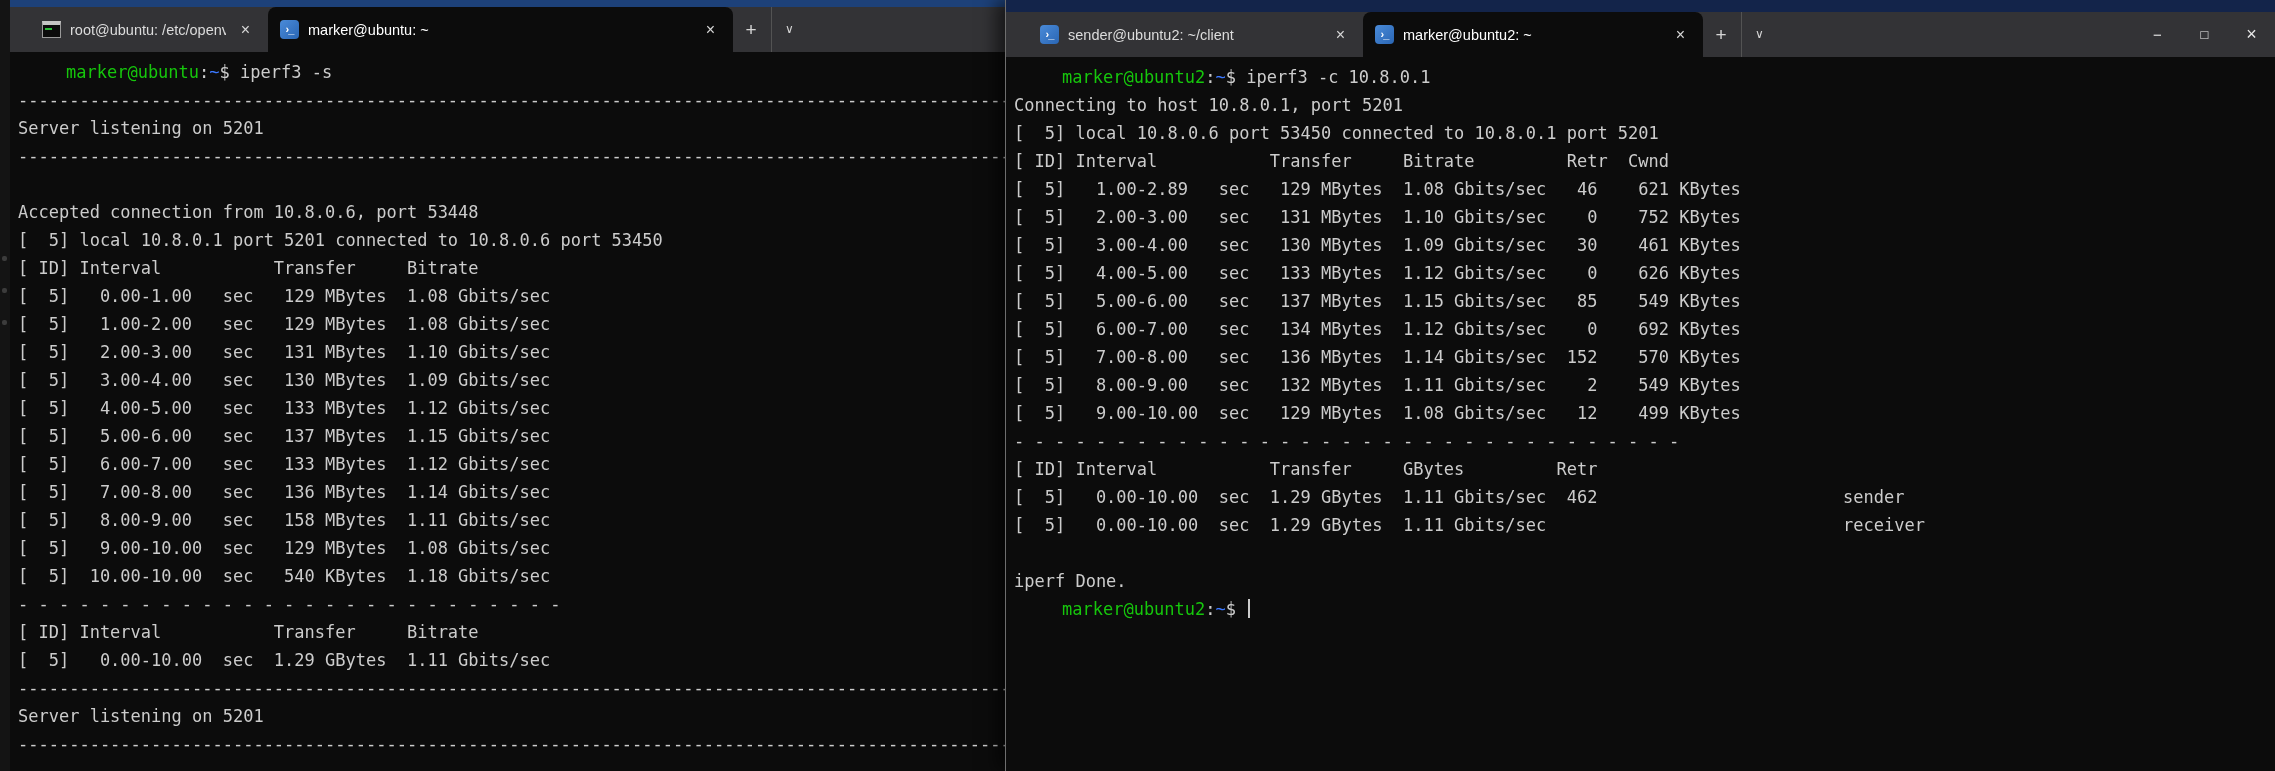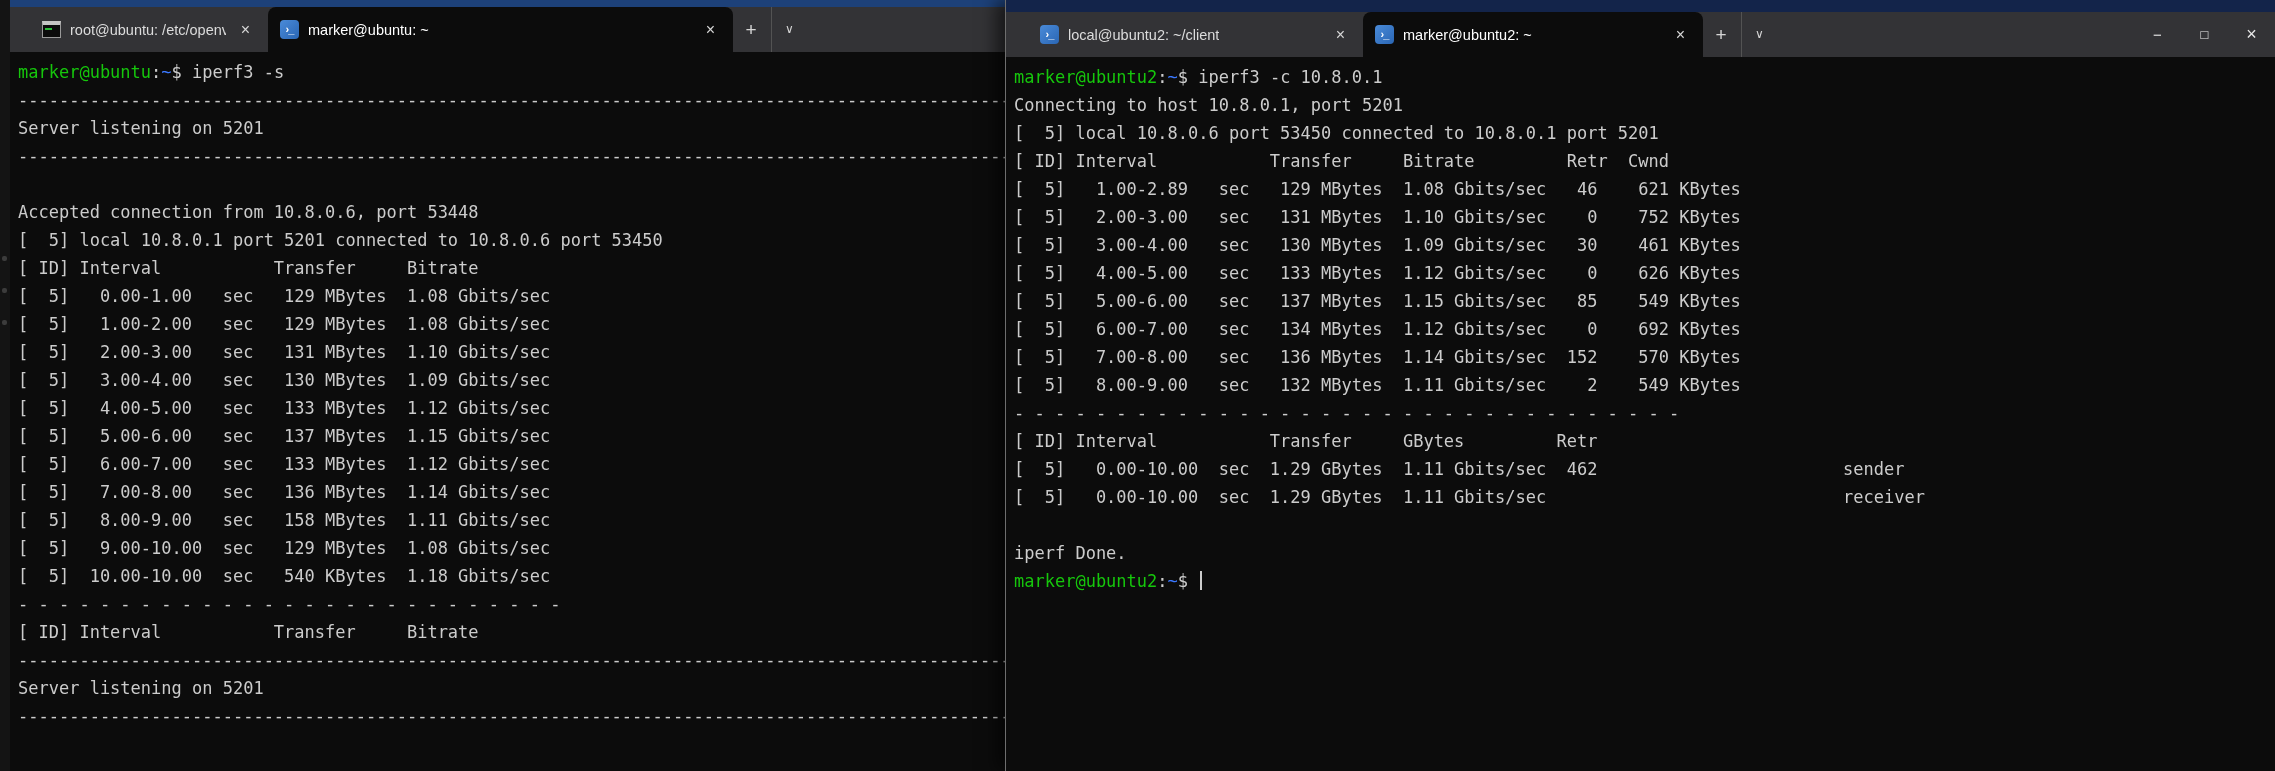--- a/index.html
+++ b/index.html
@@ -38,21 +38,21 @@
 
   .win-controls { position:absolute; right:0; top:0; height:45px; display:flex; }
   .wbtn { width:47px; height:45px; display:flex; align-items:center; justify-content:center; color:#e8e8e8; }
   .wbtn.min  { font-size:15px; }
   .wbtn.max  { font-size:13px; }
   .wbtn.close{ font-size:18px; }
 
   .term { padding:6px 0 0 8px; font-family:"DejaVu Sans Mono","Liberation Mono",monospace;
           font-size:17px; line-height:28px; color:#cccccc; }
   .t-line { height:28px; white-space:pre; overflow:hidden; }
-  .p-user { color:#16c60c; }
+  .p-user { color:#16c60c;margin-left:48px; }
   .p-path { color:#3b78ff; }
   .cursor { display:inline-block; width:2px; height:19px; background:#cccccc; vertical-align:-3px; margin-left:2px; }
 </style>
 </head>
 <body>
 
 <div class="edge-dot" style="top:256px"></div>
 <div class="edge-dot" style="top:288px"></div>
 <div class="edge-dot" style="top:320px"></div>
 
@@ -89,33 +89,34 @@
       <div class="t-line">[  5]   3.00-4.00   sec   130 MBytes  1.09 Gbits/sec</div>
       <div class="t-line">[  5]   4.00-5.00   sec   133 MBytes  1.12 Gbits/sec</div>
       <div class="t-line">[  5]   5.00-6.00   sec   137 MBytes  1.15 Gbits/sec</div>
       <div class="t-line">[  5]   6.00-7.00   sec   133 MBytes  1.12 Gbits/sec</div>
       <div class="t-line">[  5]   7.00-8.00   sec   136 MBytes  1.14 Gbits/sec</div>
       <div class="t-line">[  5]   8.00-9.00   sec   158 MBytes  1.11 Gbits/sec</div>
       <div class="t-line">[  5]   9.00-10.00  sec   129 MBytes  1.08 Gbits/sec</div>
       <div class="t-line">[  5]  10.00-10.00  sec   540 KBytes  1.18 Gbits/sec</div>
       <div class="t-line">- - - - - - - - - - - - - - - - - - - - - - - - - - -</div>
       <div class="t-line">[ ID] Interval           Transfer     Bitrate</div>
+      <div class="t-line">[  5]   0.00-10.00  sec  1.29 GBytes  1.11 Gbits/sec</div>
       <div class="t-line">----------------------------------------------------------------------------------------------------</div>
       <div class="t-line">Server listening on 5201</div>
       <div class="t-line">----------------------------------------------------------------------------------------------------</div>
     </div>
 </div>
 
 <div class="win" id="win-right">
   <div class="title-band"></div>
   <div class="tabbar">
     <div class="tabs">
         <div class="tab" style="width: 335px;">
           <span class="ps-icon"><span class="caret">›_</span></span>
-          <span class="tab-title">local@ubuntu2: ~/client</span>
+          <span class="tab-title">sender@ubuntu2: ~/client</span>
           <span class="tab-close">×</span>
         </div>
         <div class="tab active" style="width: 340px;">
           <span class="ps-icon"><span class="caret">›_</span></span>
           <span class="tab-title">marker@ubuntu2: ~</span>
           <span class="tab-close">×</span>
         </div>
       </div>
     <div class="newtab-btn">+</div>
     <div class="chev-btn">∨</div>
@@ -131,20 +132,21 @@
       <div class="t-line">[  5] local 10.8.0.6 port 53450 connected to 10.8.0.1 port 5201</div>
       <div class="t-line">[ ID] Interval           Transfer     Bitrate         Retr  Cwnd</div>
       <div class="t-line">[  5]   1.00-2.89   sec   129 MBytes  1.08 Gbits/sec   46    621 KBytes</div>
       <div class="t-line">[  5]   2.00-3.00   sec   131 MBytes  1.10 Gbits/sec    0    752 KBytes</div>
       <div class="t-line">[  5]   3.00-4.00   sec   130 MBytes  1.09 Gbits/sec   30    461 KBytes</div>
       <div class="t-line">[  5]   4.00-5.00   sec   133 MBytes  1.12 Gbits/sec    0    626 KBytes</div>
       <div class="t-line">[  5]   5.00-6.00   sec   137 MBytes  1.15 Gbits/sec   85    549 KBytes</div>
       <div class="t-line">[  5]   6.00-7.00   sec   134 MBytes  1.12 Gbits/sec    0    692 KBytes</div>
       <div class="t-line">[  5]   7.00-8.00   sec   136 MBytes  1.14 Gbits/sec  152    570 KBytes</div>
       <div class="t-line">[  5]   8.00-9.00   sec   132 MBytes  1.11 Gbits/sec    2    549 KBytes</div>
+      <div class="t-line">[  5]   9.00-10.00  sec   129 MBytes  1.08 Gbits/sec   12    499 KBytes</div>
       <div class="t-line">- - - - - - - - - - - - - - - - - - - - - - - - - - - - - - - - -</div>
       <div class="t-line">[ ID] Interval           Transfer     GBytes         Retr</div>
       <div class="t-line">[  5]   0.00-10.00  sec  1.29 GBytes  1.11 Gbits/sec  462                        sender</div>
       <div class="t-line">[  5]   0.00-10.00  sec  1.29 GBytes  1.11 Gbits/sec                             receiver</div>
       <div class="t-line"></div>
       <div class="t-line">iperf Done.</div>
       <div class="t-line"><span class="p-user">marker@ubuntu2</span><span>:</span><span class="p-path">~</span><span>$ </span><span class="cursor"></span></div>
     </div>
 </div>
 

